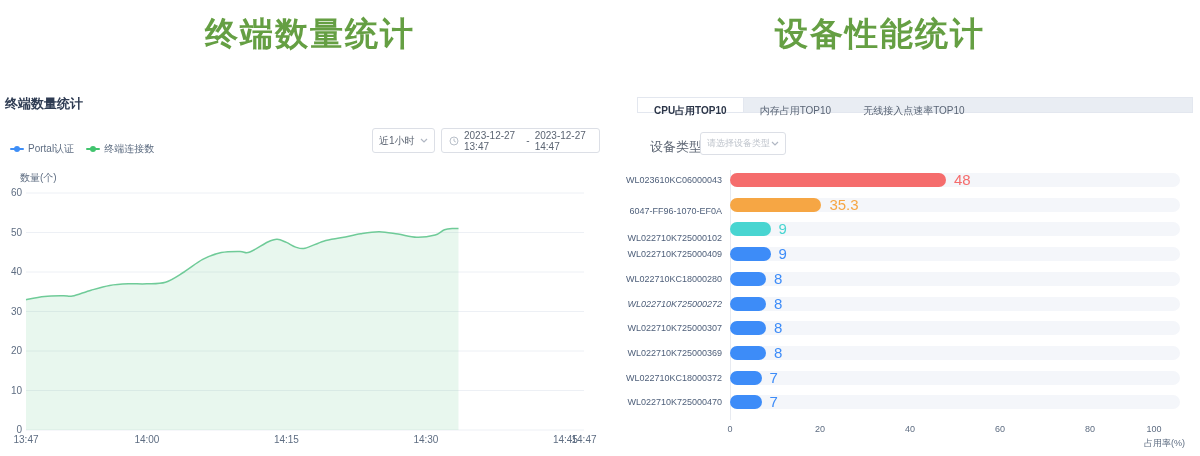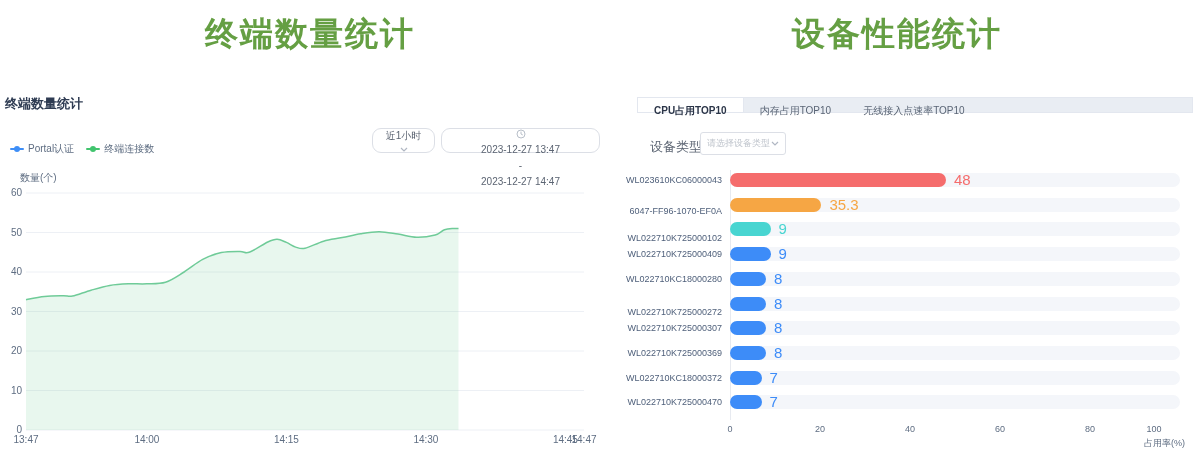--- a/index.html
+++ b/index.html
@@ -1,25 +1,25 @@
 <!DOCTYPE html>
 <html><head>
 <meta charset="utf-8">
 <style>
   * { margin:0; padding:0; box-sizing:border-box; }
   body { font-family:"Liberation Sans","DejaVu Sans",sans-serif; background:#fff; }
   .stage { position:relative; width:1200px; height:456px; background:#fff; overflow:hidden; }
 
   .big-title { position:absolute; top:12px; font-size:33px; font-weight:bold; color:#659f43; text-align:center; letter-spacing:2px; }
   #left-heading { left:0; width:620px; }
-  #right-heading { left:612px; width:570px; }
+  #right-heading { left:595px; width:570px; }
 
   .card-title { position:absolute; left:5px; top:95px; font-size:13px; font-weight:bold; color:#2e3b52; }
 
-  .ctrl { position:absolute; top:128px; height:25px; border:1px solid #dcdfe6; border-radius:9px; background:#fff; display:flex; align-items:center; font-size:10px; color:#5b6472;flex-direction:column; }
+  .ctrl { position:absolute; top:128px; height:25px; border:1px solid #dcdfe6; border-radius:3px; background:#fff; display:flex; align-items:center; font-size:10px; color:#5b6472; }
   .range-select { left:372px; width:63px; padding:0 6px; justify-content:space-between; cursor:pointer; }
   .date-range { left:441px; width:159px; padding:0 7px; gap:5px; cursor:pointer; }
   .chev-icon svg, .clock-icon svg { display:block; }
 
   .legend { position:absolute; left:10px; top:142px; display:flex; gap:12px; }
   .legend-item { display:flex; align-items:center; gap:4px; font-size:10px; color:#5e6d82; cursor:pointer; }
   .lg-mark { position:relative; width:14px; height:8px; }
   .lg-line { position:absolute; left:0; top:3px; width:14px; height:2px; border-radius:1px; }
   .lg-dot { position:absolute; left:4px; top:1px; width:6px; height:6px; border-radius:50%; }
 
@@ -148,21 +148,21 @@
     <div class="bar-fill" style="top: 222.4px; width: 40.5px; background: rgb(72, 213, 209);"></div>
     <div class="bar-val" style="top: 222.4px; left: 778.5px; color: rgb(72, 213, 209);">9</div>
     <div class="bar-cat" style="top: 247.1px;">WL022710K725000409</div>
     <div class="bar-track" style="top: 247.1px; background: rgb(244, 246, 250);"></div>
     <div class="bar-fill" style="top: 247.1px; width: 40.5px; background: rgb(61, 140, 248);"></div>
     <div class="bar-val" style="top: 247.1px; left: 778.5px; color: rgb(61, 140, 248);">9</div>
     <div class="bar-cat" style="top: 271.8px;">WL022710KC18000280</div>
     <div class="bar-track" style="top: 271.8px; background: rgb(244, 246, 250);"></div>
     <div class="bar-fill" style="top: 271.8px; width: 36px; background: rgb(61, 140, 248);"></div>
     <div class="bar-val" style="top: 271.8px; left: 774px; color: rgb(61, 140, 248);">8</div>
-    <div class="bar-cat" style="top: 305px;">WL022710K725000272</div>
+    <div class="bar-cat" style="top: 297px; font-style: italic;">WL022710K725000272</div>
     <div class="bar-track" style="top: 296.5px; background: rgb(244, 246, 250);"></div>
     <div class="bar-fill" style="top: 296.5px; width: 36px; background: rgb(61, 140, 248);"></div>
     <div class="bar-val" style="top: 296.5px; left: 774px; color: rgb(61, 140, 248);">8</div>
     <div class="bar-cat" style="top: 321.2px;">WL022710K725000307</div>
     <div class="bar-track" style="top: 321.2px; background: rgb(244, 246, 250);"></div>
     <div class="bar-fill" style="top: 321.2px; width: 36px; background: rgb(61, 140, 248);"></div>
     <div class="bar-val" style="top: 321.2px; left: 774px; color: rgb(61, 140, 248);">8</div>
     <div class="bar-cat" style="top: 345.9px;">WL022710K725000369</div>
     <div class="bar-track" style="top: 345.9px; background: rgb(244, 246, 250);"></div>
     <div class="bar-fill" style="top: 345.9px; width: 36px; background: rgb(61, 140, 248);"></div>

